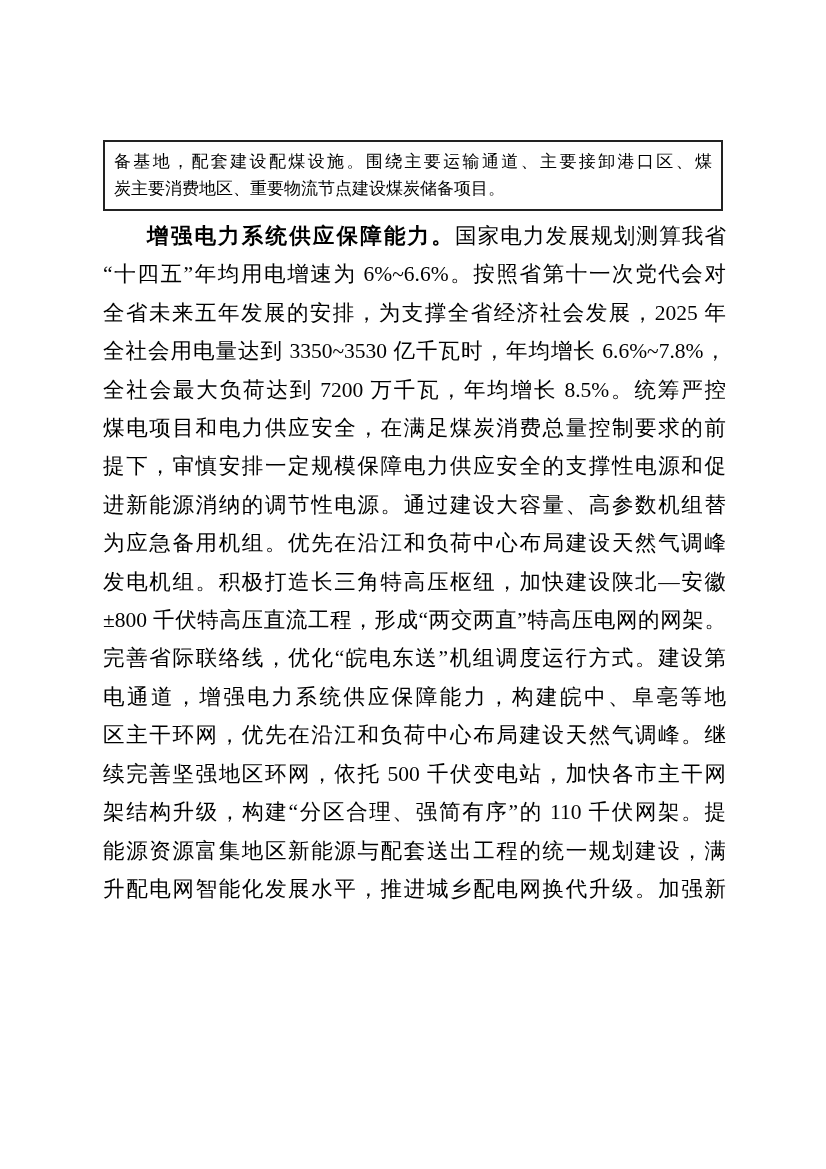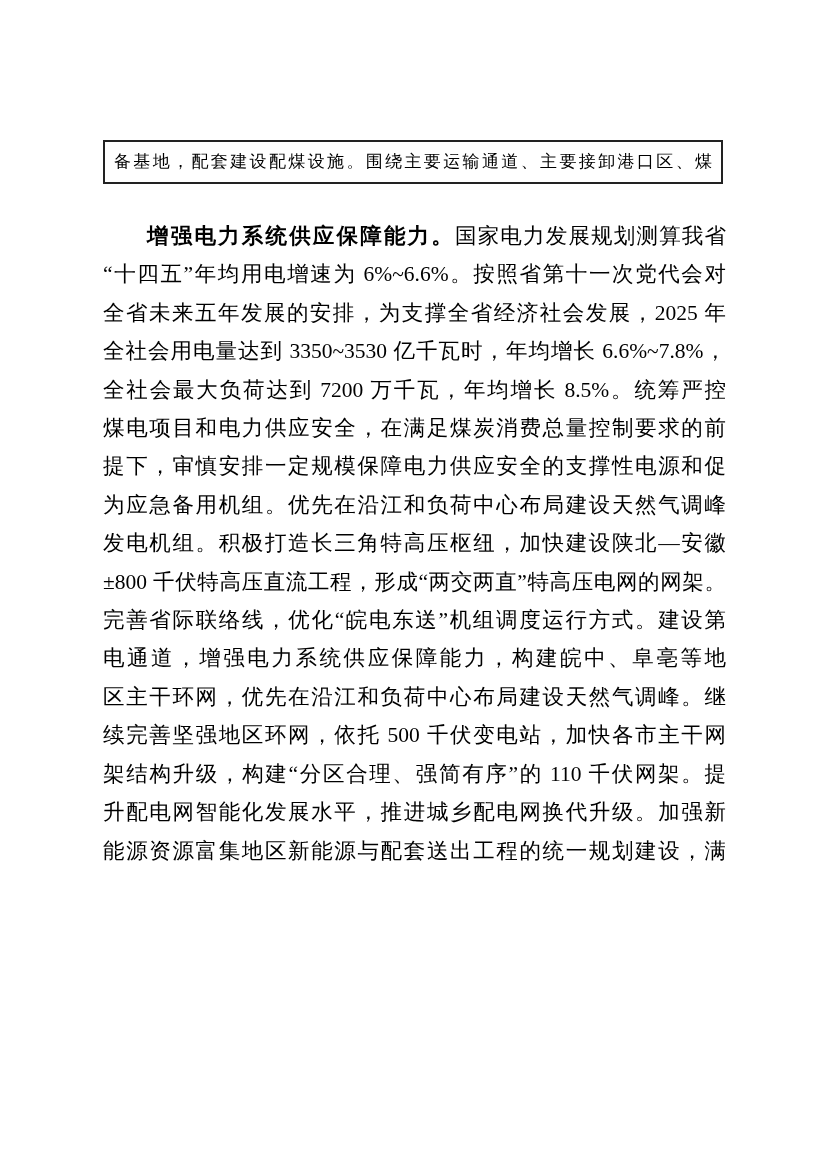--- a/index.html
+++ b/index.html
@@ -71,41 +71,43 @@
   }
 </style>
 </head>
 <body>
 
 <div class="page">
 
   <div class="boxed-note">
     <div id="boxed-lines">
         <div class="line">备基地，配套建设配煤设施。围绕主要运输通道、主要接卸港口区、煤</div>
+        <div class="line no-stretch">炭主要消费地区、重要物流节点建设煤炭储备项目。</div>
       </div>
   </div>
 
   <div class="body-text" id="body-lines">
       <div class="line indent"><span class="lead-bold">增强电力系统供应保障能力。</span>国家电力发展规划测算我省</div>
       <div class="line">“十四五”年均用电增速为 6%~6.6%。按照省第十一次党代会对</div>
       <div class="line">全省未来五年发展的安排，为支撑全省经济社会发展，2025 年</div>
       <div class="line">全社会用电量达到 3350~3530 亿千瓦时，年均增长 6.6%~7.8%，</div>
       <div class="line">全社会最大负荷达到 7200 万千瓦，年均增长 8.5%。统筹严控</div>
       <div class="line">煤电项目和电力供应安全，在满足煤炭消费总量控制要求的前</div>
       <div class="line">提下，审慎安排一定规模保障电力供应安全的支撑性电源和促</div>
+      <div class="line">进新能源消纳的调节性电源。通过建设大容量、高参数机组替</div>
       <div class="line">为应急备用机组。优先在沿江和负荷中心布局建设天然气调峰</div>
       <div class="line">发电机组。积极打造长三角特高压枢纽，加快建设陕北—安徽</div>
       <div class="line">±800 千伏特高压直流工程，形成“两交两直”特高压电网的网架。</div>
       <div class="line">完善省际联络线，优化“皖电东送”机组调度运行方式。建设第</div>
       <div class="line">电通道，增强电力系统供应保障能力，构建皖中、阜亳等地</div>
       <div class="line">区主干环网，优先在沿江和负荷中心布局建设天然气调峰。继</div>
       <div class="line">续完善坚强地区环网，依托 500 千伏变电站，加快各市主干网</div>
       <div class="line">架结构升级，构建“分区合理、强简有序”的 110 千伏网架。提</div>
+      <div class="line">能源资源富集地区新能源与配套送出工程的统一规划建设，满</div>
       <div class="line">升配电网智能化发展水平，推进城乡配电网换代升级。加强新</div>
-      <div class="line">能源资源富集地区新能源与配套送出工程的统一规划建设，满</div>
     </div>
 
   <div class="footer">
     <span>—</span>
     <span>23</span>
     <span>—</span>
   </div>
 
 </div>
 

